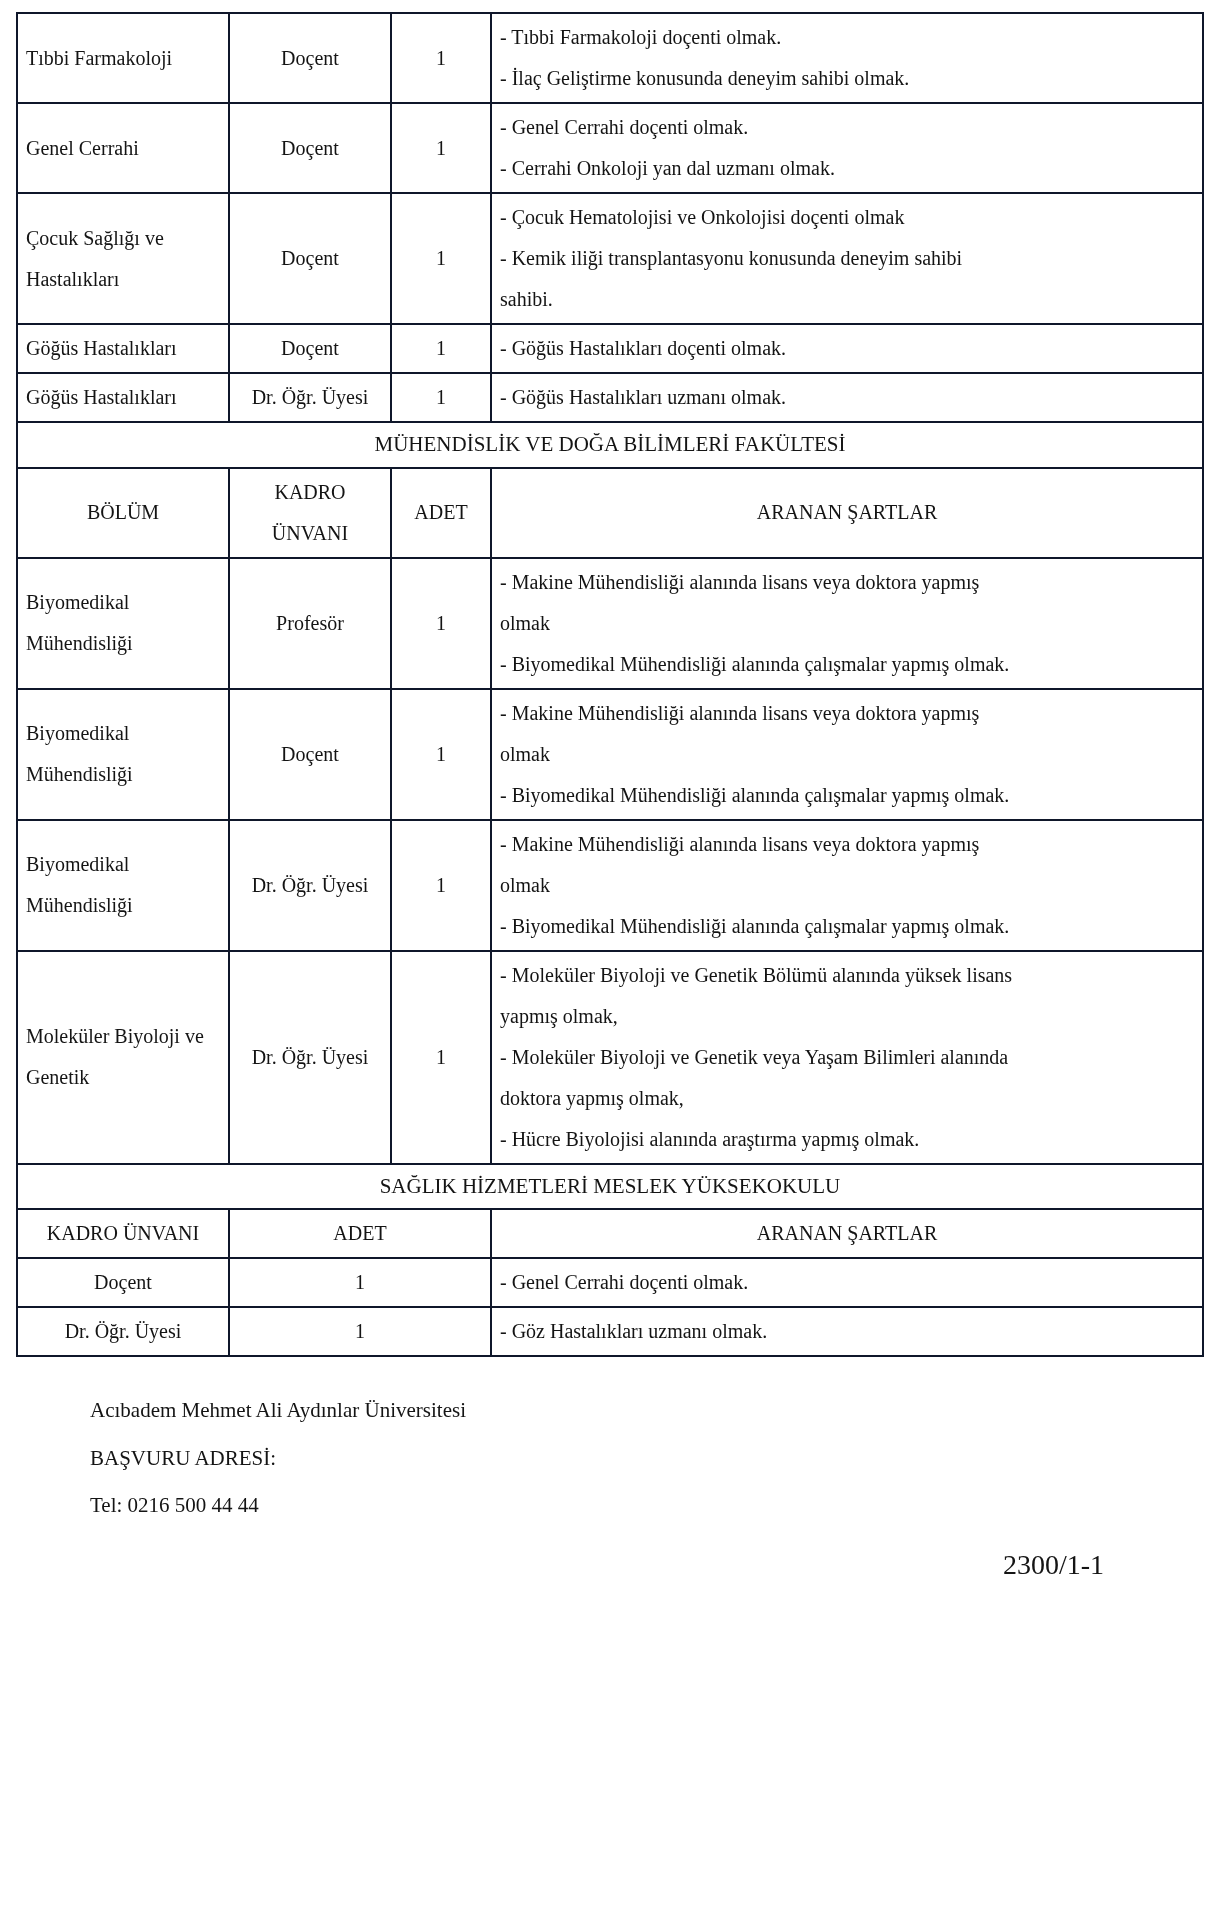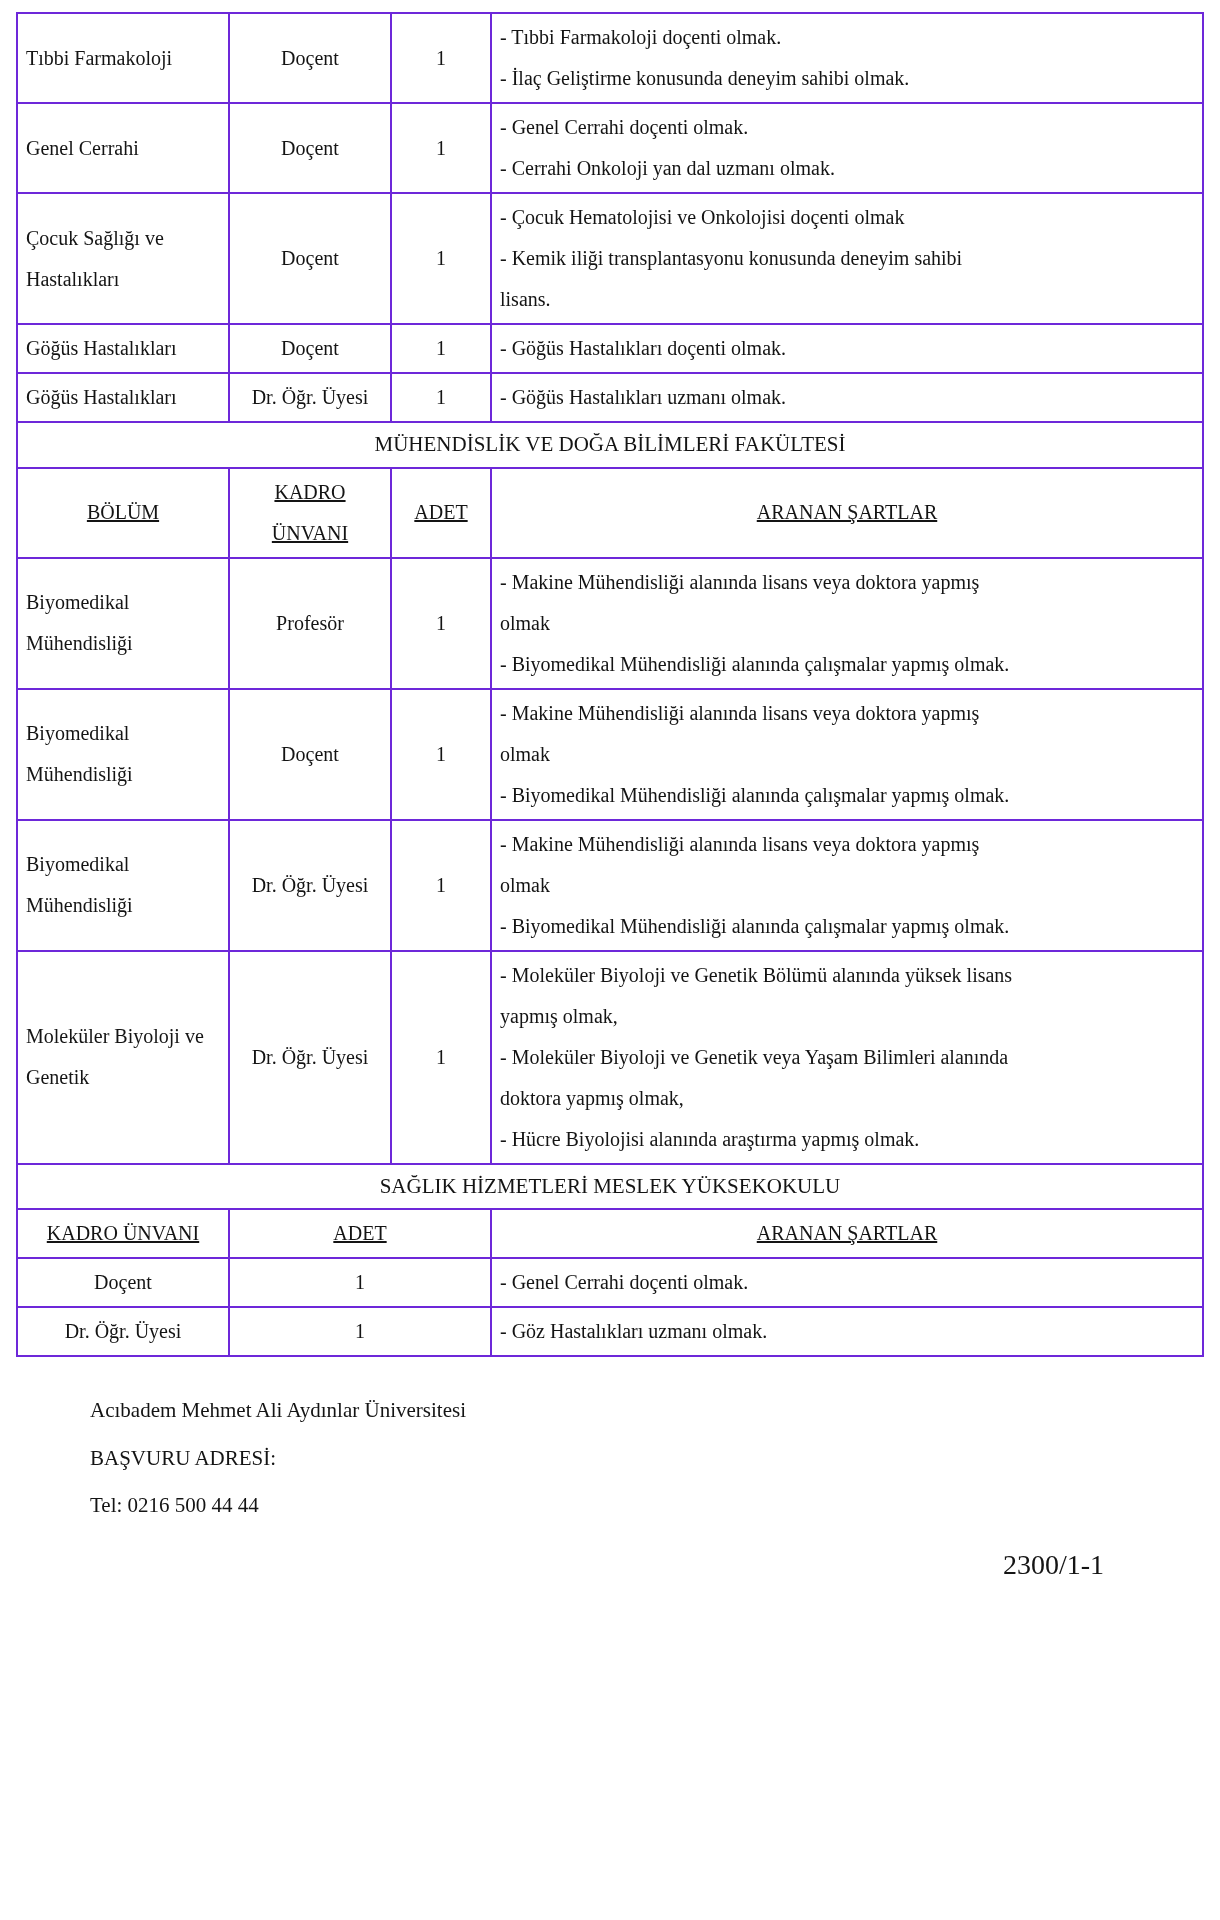--- a/index.html
+++ b/index.html
@@ -12,39 +12,39 @@
     font-family: "Liberation Serif", "DejaVu Serif", serif;
     color: #141414;
     background: #ffffff;
   }
   table.doc {
     border-collapse: collapse;
     width: 1188px;
     table-layout: fixed;
   }
   table.doc td {
-    border: 2px solid #6d28d9;
+    border: 2px solid #0f172a;
     font-size: 20px;
     line-height: 2.05;
     padding: 3px 8px;
     vertical-align: middle;
     word-wrap: break-word;
   }
   td.c-dept { text-align: left; padding: 3px 16px; }
   td.c-title { text-align: center; padding: 3px 18px; }
   td.c-count { text-align: center; padding: 3px 4px; }
   td.c-req { text-align: left; padding: 3px 6px 3px 8px; }
   .req-line { line-height: 2.05; }
   tr.section-row td {
     text-align: center;
     font-size: 21px;
     padding: 4px 22px;
     line-height: 1.7;
   }
-  tr.header-row td { text-align: center; text-decoration: underline; }
+  tr.header-row td { text-align: center; }
   .footer {
     margin: 30px 0 0 74px;
     font-size: 21px;
   }
   .footer p { margin: 0; line-height: 2.25; }
   .page-ref {
     text-align: right;
     font-size: 28px;
     margin: 20px 100px 0 0;
   }
@@ -83,21 +83,21 @@
         </td>
       </tr>
 
       <tr>
         <td class="c-dept">Çocuk Sağlığı ve Hastalıkları</td>
         <td class="c-title">Doçent</td>
         <td class="c-count">1</td>
         <td class="c-req">
           <div class="req-line">- Çocuk Hematolojisi ve Onkolojisi doçenti olmak</div>
           <div class="req-line">- Kemik iliği transplantasyonu konusunda deneyim sahibi</div>
-          <div class="req-line">lisans.</div>
+          <div class="req-line">sahibi.</div>
         </td>
       </tr>
 
       <tr>
         <td class="c-dept">Göğüs Hastalıkları</td>
         <td class="c-title">Doçent</td>
         <td class="c-count">1</td>
         <td class="c-req">
           <div class="req-line">- Göğüs Hastalıkları doçenti olmak.</div>
         </td>

